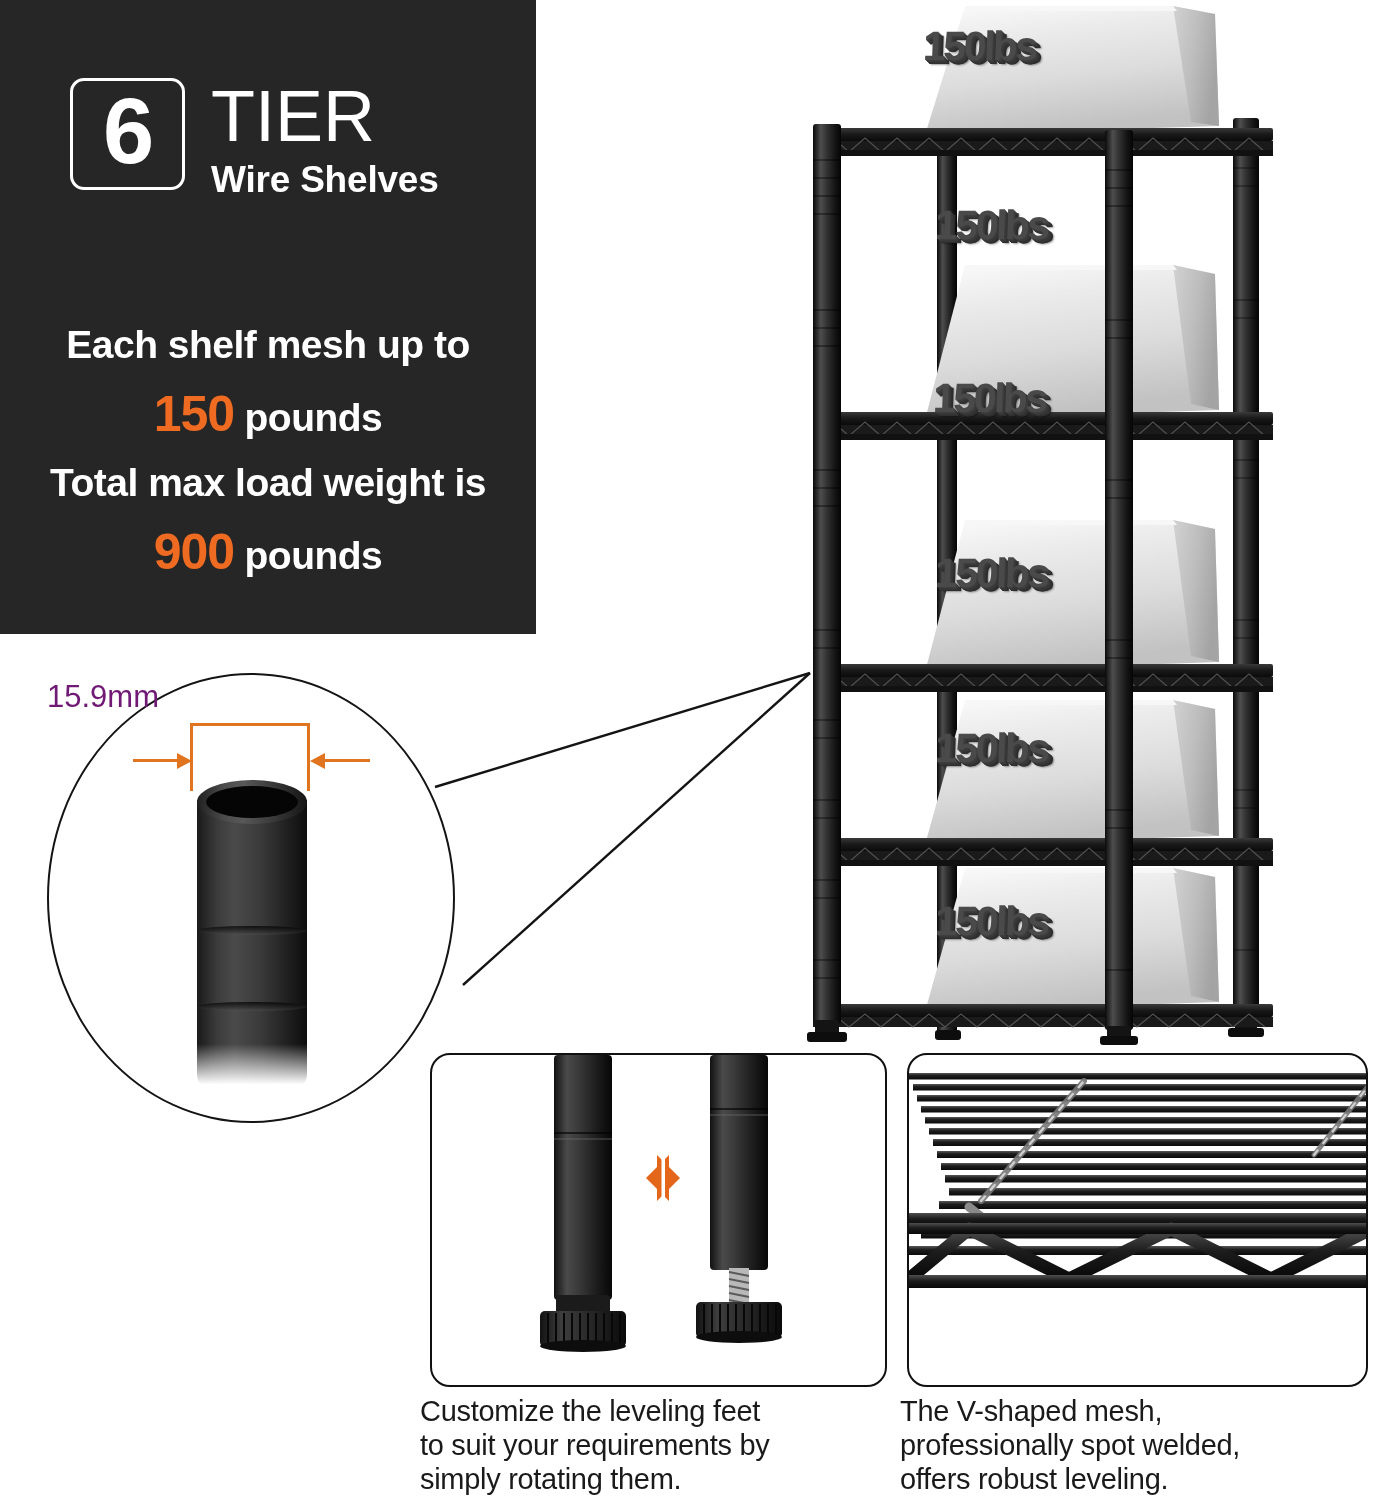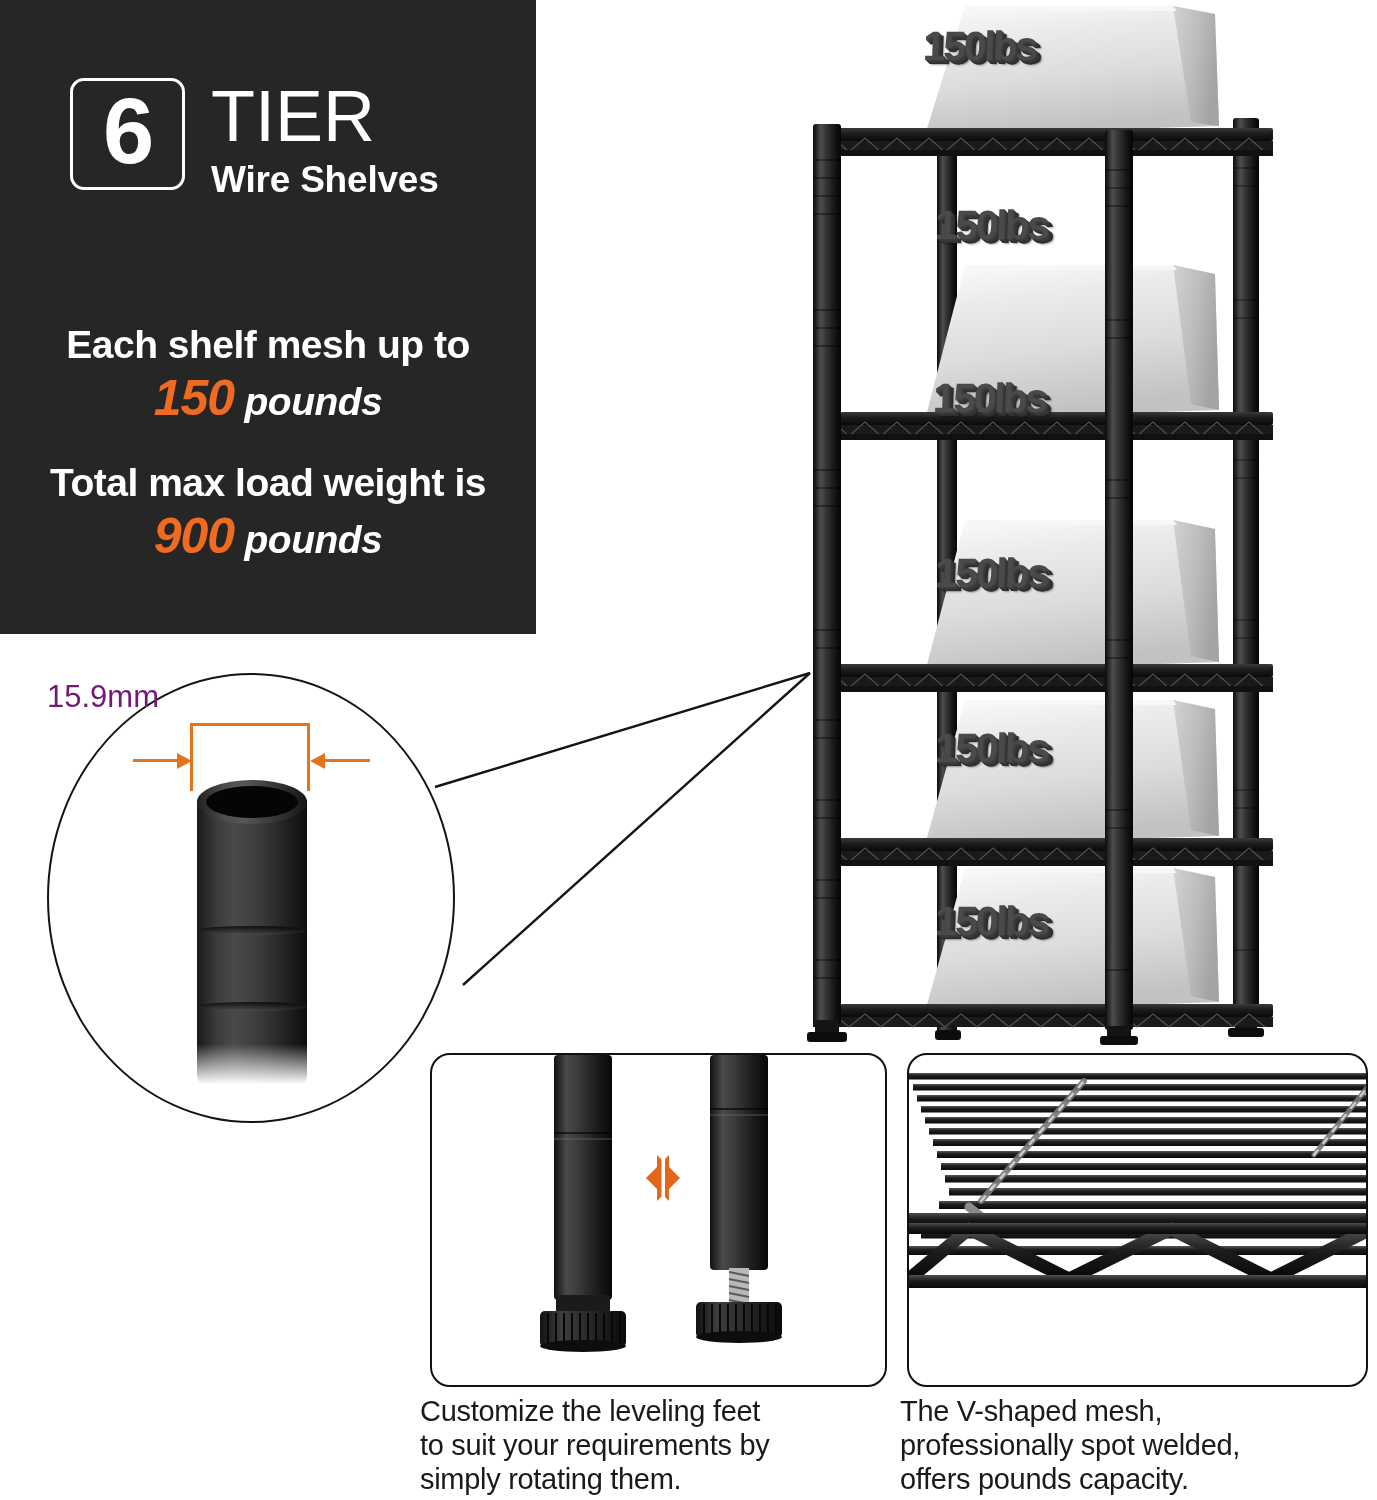--- a/index.html
+++ b/index.html
@@ -28,21 +28,21 @@
   }
   #tier-sub{
     font-size:37px;font-weight:600;color:#ffffff;line-height:1;
     margin-top:10px;letter-spacing:-0.2px;
   }
 
   .spec-block{position:absolute;left:0;width:536px;text-align:center;color:#ffffff;}
   #spec-1{top:322px;}
   #spec-2{top:460px;}
   .spec-line1{font-size:39px;font-weight:600;line-height:1.16;letter-spacing:-0.5px;}
-  .spec-line2{font-size:39px;font-weight:600;line-height:1.18;letter-spacing:-0.5px;margin-top:2px;font-style:italic;}
+  .spec-line2{font-size:39px;font-weight:600;line-height:1.18;letter-spacing:-0.5px;margin-top:18px;}
   .spec-num{font-size:50px;font-weight:700;color:#EE6B21;letter-spacing:-1px;}
 
   
   #tube-callout{position:absolute;left:47px;top:673px;width:410px;height:452px;}
   #tube-circle{
     position:absolute;left:0;top:0;width:408px;height:450px;
     border:2.5px solid #141414;border-radius:50%;box-sizing:border-box;
     background:#ffffff;
   }
   #dim-label{
@@ -510,14 +510,14 @@
       <path d="M 0 224 L 60 174 L 160 224 L 262 174 L 362 224 L 462 174"></path>
     </g>
     <rect x="0" y="168" width="457" height="11" fill="url(#barG)"></rect>
     <rect x="0" y="220" width="457" height="13" fill="url(#barG)"></rect>
   </svg>
 </div>
 
 <div class="caption" id="mesh-caption">
   <div>The V-shaped mesh,</div>
   <div>professionally spot welded,</div>
-  <div>offers pounds capacity.</div>
+  <div>offers robust leveling.</div>
 </div>
 
 </body></html>

